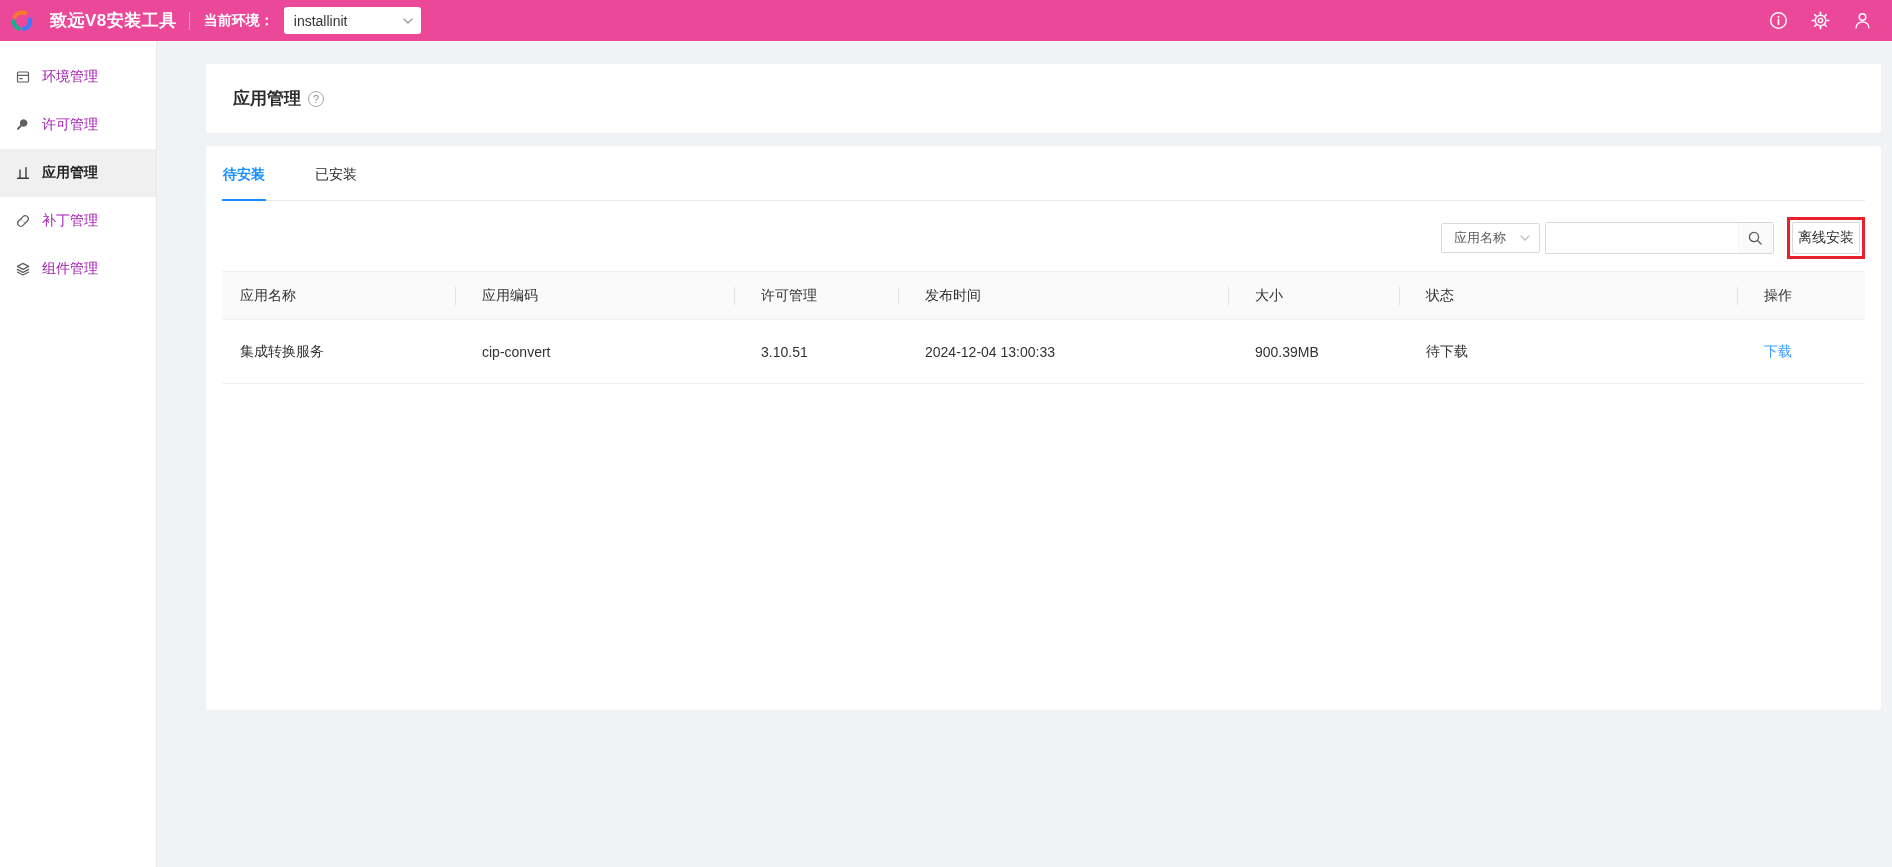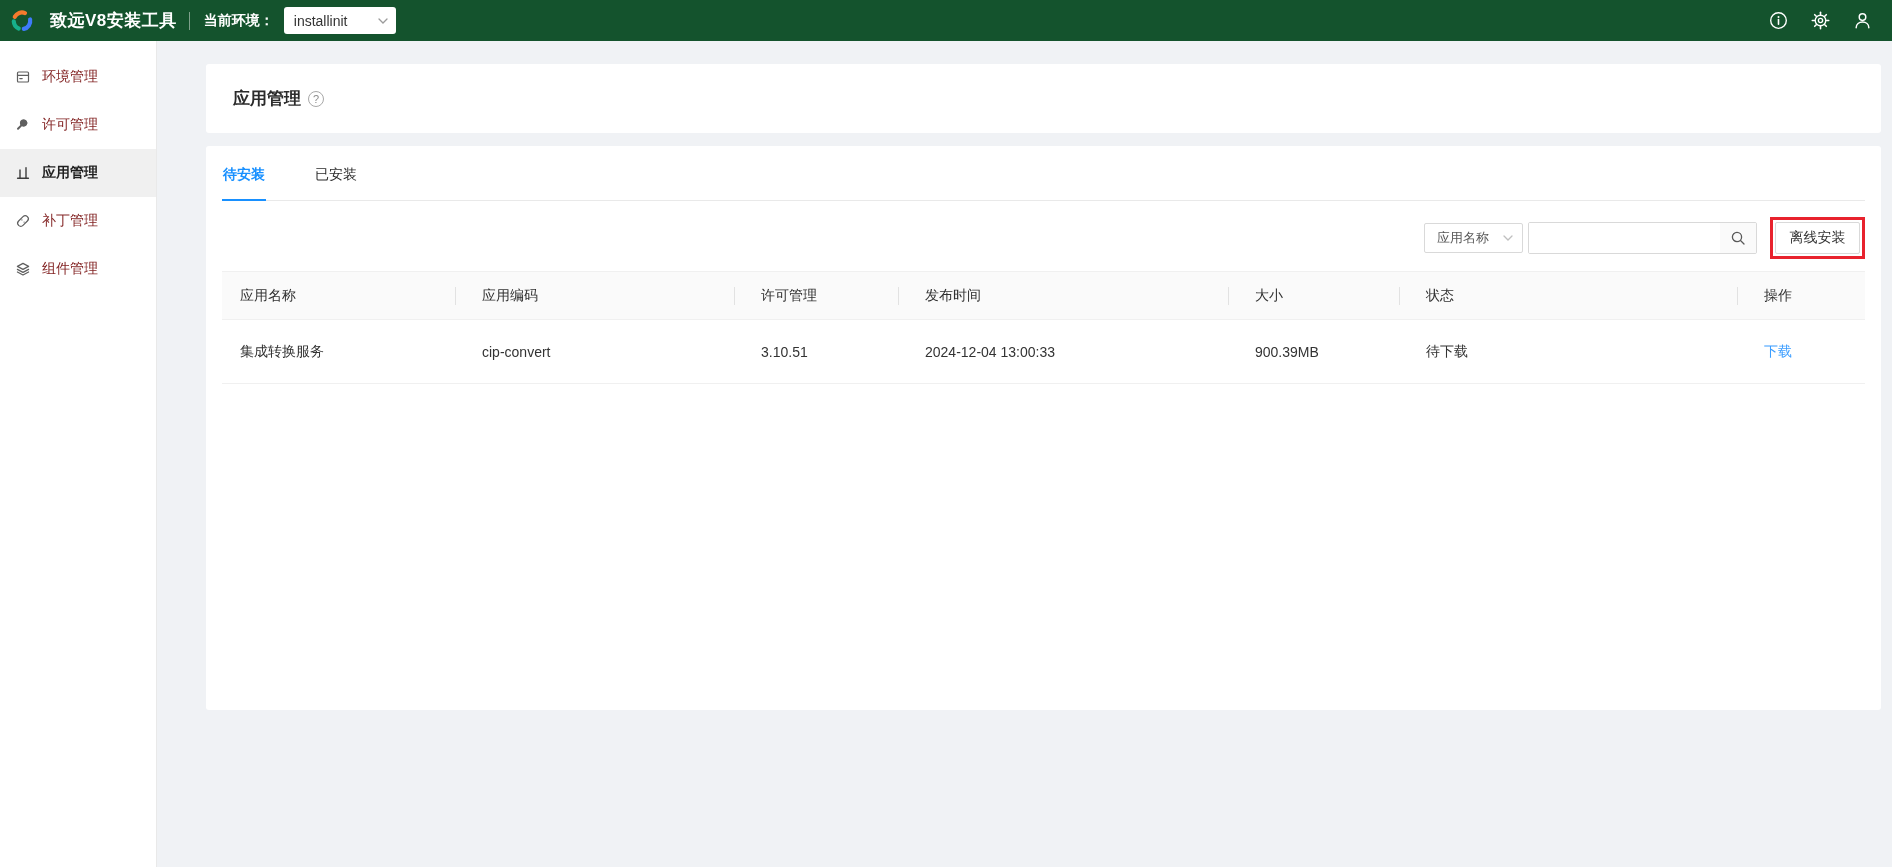--- a/index.html
+++ b/index.html
@@ -1,32 +1,32 @@
 <!DOCTYPE html>
 <html><head>
 <meta charset="utf-8">
 <style>
   * { margin:0; padding:0; box-sizing:border-box; }
   html,body { width:1892px; height:867px; overflow:hidden; font-family:"Liberation Sans","DejaVu Sans",sans-serif; background:#f0f2f5; color:#262626; }
   .app { width:1892px; height:867px; display:flex; flex-direction:column; }
 
   
-  .topbar { height:41px; background:#14532d; display:flex; align-items:center; padding:0 20px 0 10px; flex:0 0 41px; }
+  .topbar { height:41px; background:#ec4899; display:flex; align-items:center; padding:0 20px 0 10px; flex:0 0 41px; }
   .logo { width:24px; height:24px; margin-right:16px; }
   .app-title { color:#fff; font-size:17px; font-weight:bold; letter-spacing:.5px; }
   .tb-divider { width:1px; height:18px; background:rgba(255,255,255,.45); margin:0 14px 0 12px; }
   .env-label { color:#fff; font-size:14px; font-weight:bold; margin-right:10px; }
-  .env-select { width:112px; height:27px; background:#fff; border-radius:3px; display:flex; align-items:center; justify-content:space-between; padding:0 8px 0 10px; font-size:14px; color:#333; cursor:pointer; }
+  .env-select { width:137px; height:27px; background:#fff; border-radius:3px; display:flex; align-items:center; justify-content:space-between; padding:0 8px 0 10px; font-size:14px; color:#333; cursor:pointer; }
   .tb-right { margin-left:auto; display:flex; align-items:center; gap:23px; }
   .tb-icon { width:19px; height:19px; display:flex; align-items:center; justify-content:center; cursor:pointer; }
 
   
   .body { flex:1; display:flex; min-height:0; }
   .sidebar { width:157px; background:#fff; border-right:1px solid #e9e9e9; padding-top:12px; flex:0 0 157px; }
-  .side-item { height:48px; display:flex; align-items:center; padding-left:15px; font-size:14px; color:#7f1d1d; cursor:pointer; }
+  .side-item { height:48px; display:flex; align-items:center; padding-left:15px; font-size:14px; color:#a21caf; cursor:pointer; }
   .side-item .s-icon { width:16px; height:16px; margin-right:11px; display:inline-flex; }
   .side-item.active { background:#f0f0f0; color:#1f1f1f; font-weight:bold; }
 
   .main { flex:1; background:#f0f2f5; padding:23px 11px 0 49px; min-width:0; }
   .card { background:#fff; border-radius:3px; }
   .card-header { height:69px; display:flex; align-items:center; padding:0 27px; }
   .page-title { font-size:17px; font-weight:600; color:#2b2b2b; }
   .help-circle { width:16px; height:16px; border:1px solid #a8a8a8; border-radius:50%; color:#8c8c8c; font-size:11px; line-height:14px; text-align:center; margin-left:7px; cursor:pointer; }
 
   .card-main { margin-top:13px; height:564px; padding:0 16px; }
@@ -36,21 +36,21 @@
   .tab { font-size:14px; color:#2b2b2b; padding:0 1px 15px; cursor:pointer; border-bottom:2px solid transparent; margin-bottom:-1px; }
   .tab.active { color:#1890ff; border-bottom-color:#1890ff; font-weight:bold; }
 
   
   .toolbar { margin-top:16px; height:42px; display:flex; align-items:center; justify-content:flex-end; }
   .filter-select { width:99px; height:30px; border:1px solid #d9d9d9; border-radius:2px; display:flex; align-items:center; justify-content:space-between; padding:0 9px 0 12px; font-size:13px; color:#595959; background:#fff; cursor:pointer; }
   .search-group { width:229px; height:32px; border:1px solid #d9d9d9; border-radius:2px; margin-left:5px; display:flex; align-items:stretch; background:#fff; overflow:hidden; }
   .search-group input { flex:1; border:0; outline:none; font-size:14px; padding:0 8px; min-width:0; font-family:inherit; }
   .search-suffix { width:36px; background:#fafafa; display:flex; align-items:center; justify-content:center; cursor:pointer; }
   .annotation-box { margin-left:13px; border:3px solid #e8222d; padding:2px; }
-  .offline-btn { width:85px; height:32px; background:#fff; border:1px solid #d9d9d9; border-radius:2px; font-size:14px; color:#333; display:flex; align-items:center; justify-content:center; cursor:pointer; font-family:inherit; }
+  .offline-btn { width:68px; height:32px; background:#fff; border:1px solid #d9d9d9; border-radius:2px; font-size:14px; color:#333; display:flex; align-items:center; justify-content:center; cursor:pointer; font-family:inherit; }
 
   
   table { width:100%; border-collapse:collapse; margin-top:12px; table-layout:fixed; }
   thead th { height:48px; background:#fafafa; font-size:14px; font-weight:500; color:#303030; text-align:left; padding-left:26px; border-top:1px solid #f0f0f0; border-bottom:1px solid #f0f0f0; position:relative; }
   thead th.c1 { padding-left:18px; }
   thead th:not(:last-child)::after { content:""; position:absolute; right:0; top:15px; width:1px; height:18px; background:#e2e2e2; }
   tbody td { height:64px; font-size:14px; color:#333; padding-left:26px; border-bottom:1px solid #f0f0f0; background:#fff; }
   tbody td.c1 { padding-left:18px; }
   .dl-link { color:#3d9eff; cursor:pointer; }
 </style>

